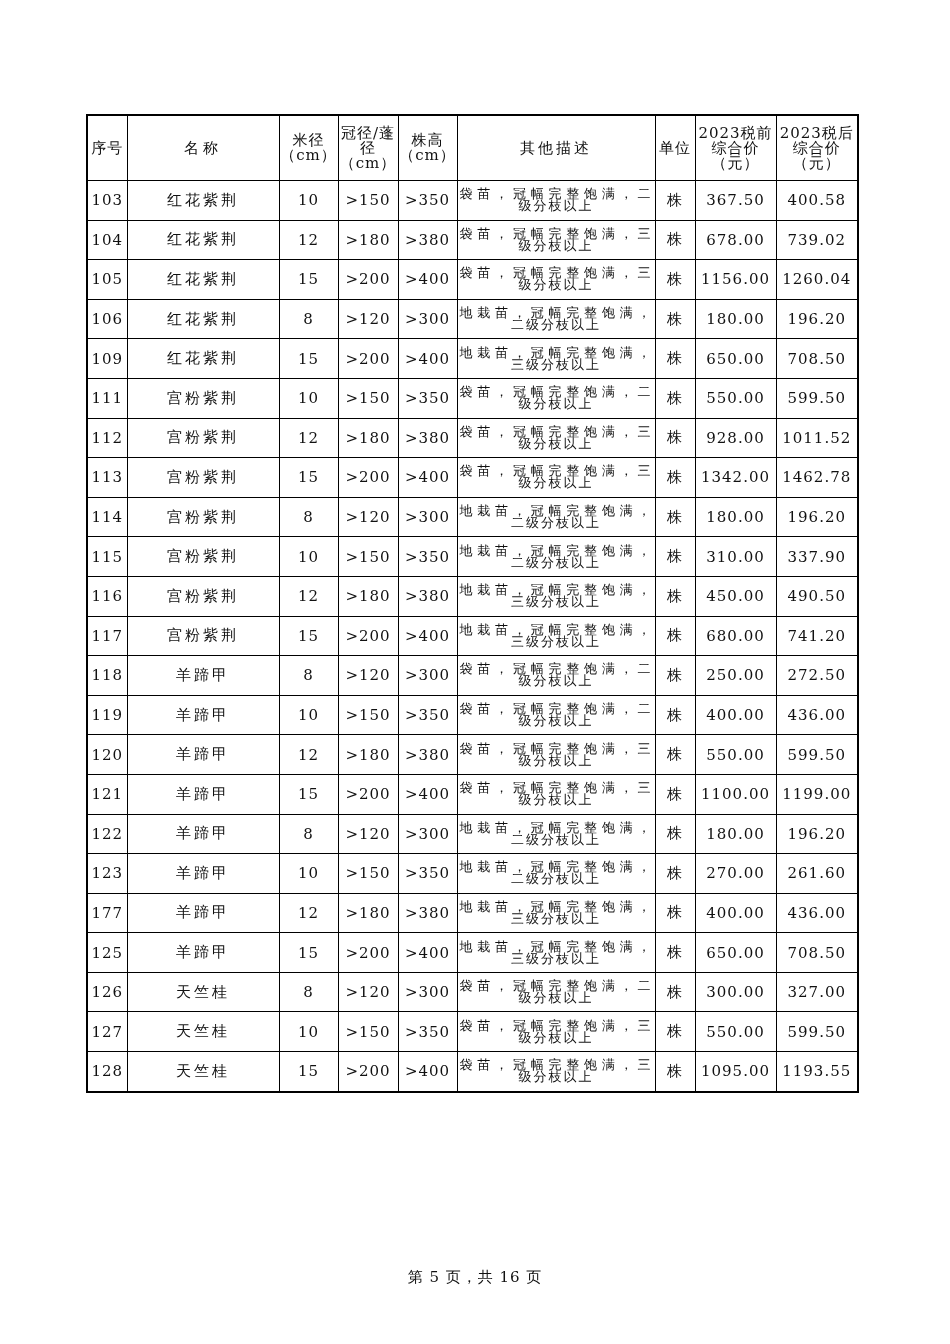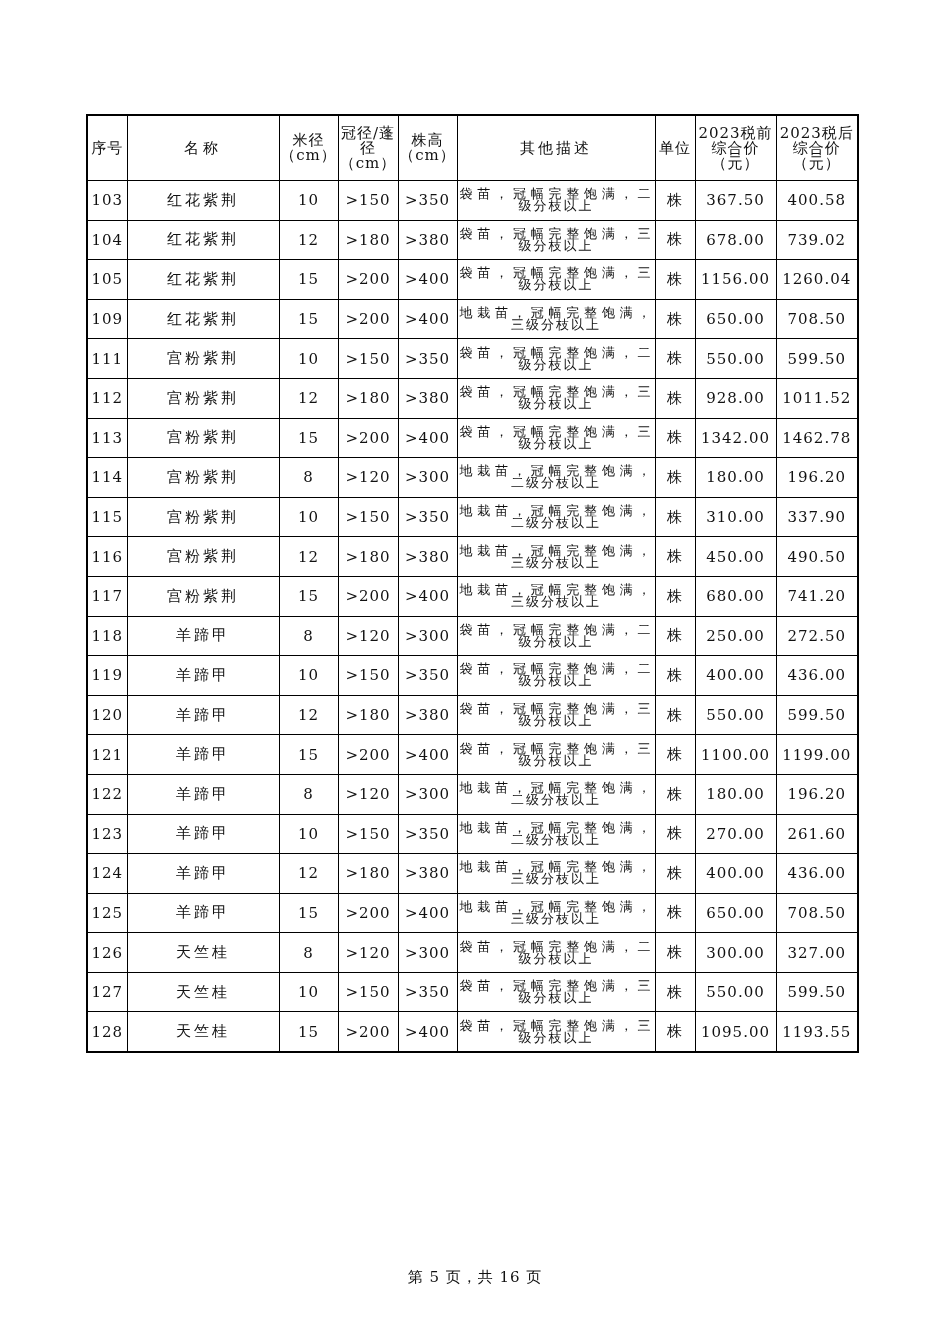--- a/index.html
+++ b/index.html
@@ -79,20 +79,34 @@
         <td>&gt;400</td>
         <td class="desc">
           <span class="l1">袋苗，冠幅完整饱满，三</span>
           <span class="l2">级分枝以上</span>
         </td>
         <td>株</td>
         <td>1156.00</td>
         <td>1260.04</td>
       </tr>
       <tr>
+        <td>106</td>
+        <td class="name">红花紫荆</td>
+        <td>8</td>
+        <td>&gt;120</td>
+        <td>&gt;300</td>
+        <td class="desc">
+          <span class="l1">地栽苗，冠幅完整饱满，</span>
+          <span class="l2">二级分枝以上</span>
+        </td>
+        <td>株</td>
+        <td>180.00</td>
+        <td>196.20</td>
+      </tr>
+      <tr>
         <td>109</td>
         <td class="name">红花紫荆</td>
         <td>15</td>
         <td>&gt;200</td>
         <td>&gt;400</td>
         <td class="desc">
           <span class="l1">地栽苗，冠幅完整饱满，</span>
           <span class="l2">三级分枝以上</span>
         </td>
         <td>株</td>
@@ -275,21 +289,21 @@
         <td>&gt;350</td>
         <td class="desc">
           <span class="l1">地栽苗，冠幅完整饱满，</span>
           <span class="l2">二级分枝以上</span>
         </td>
         <td>株</td>
         <td>270.00</td>
         <td>261.60</td>
       </tr>
       <tr>
-        <td>124</td>
+        <td>177</td>
         <td class="name">羊蹄甲</td>
         <td>12</td>
         <td>&gt;180</td>
         <td>&gt;380</td>
         <td class="desc">
           <span class="l1">地栽苗，冠幅完整饱满，</span>
           <span class="l2">三级分枝以上</span>
         </td>
         <td>株</td>
         <td>400.00</td>

